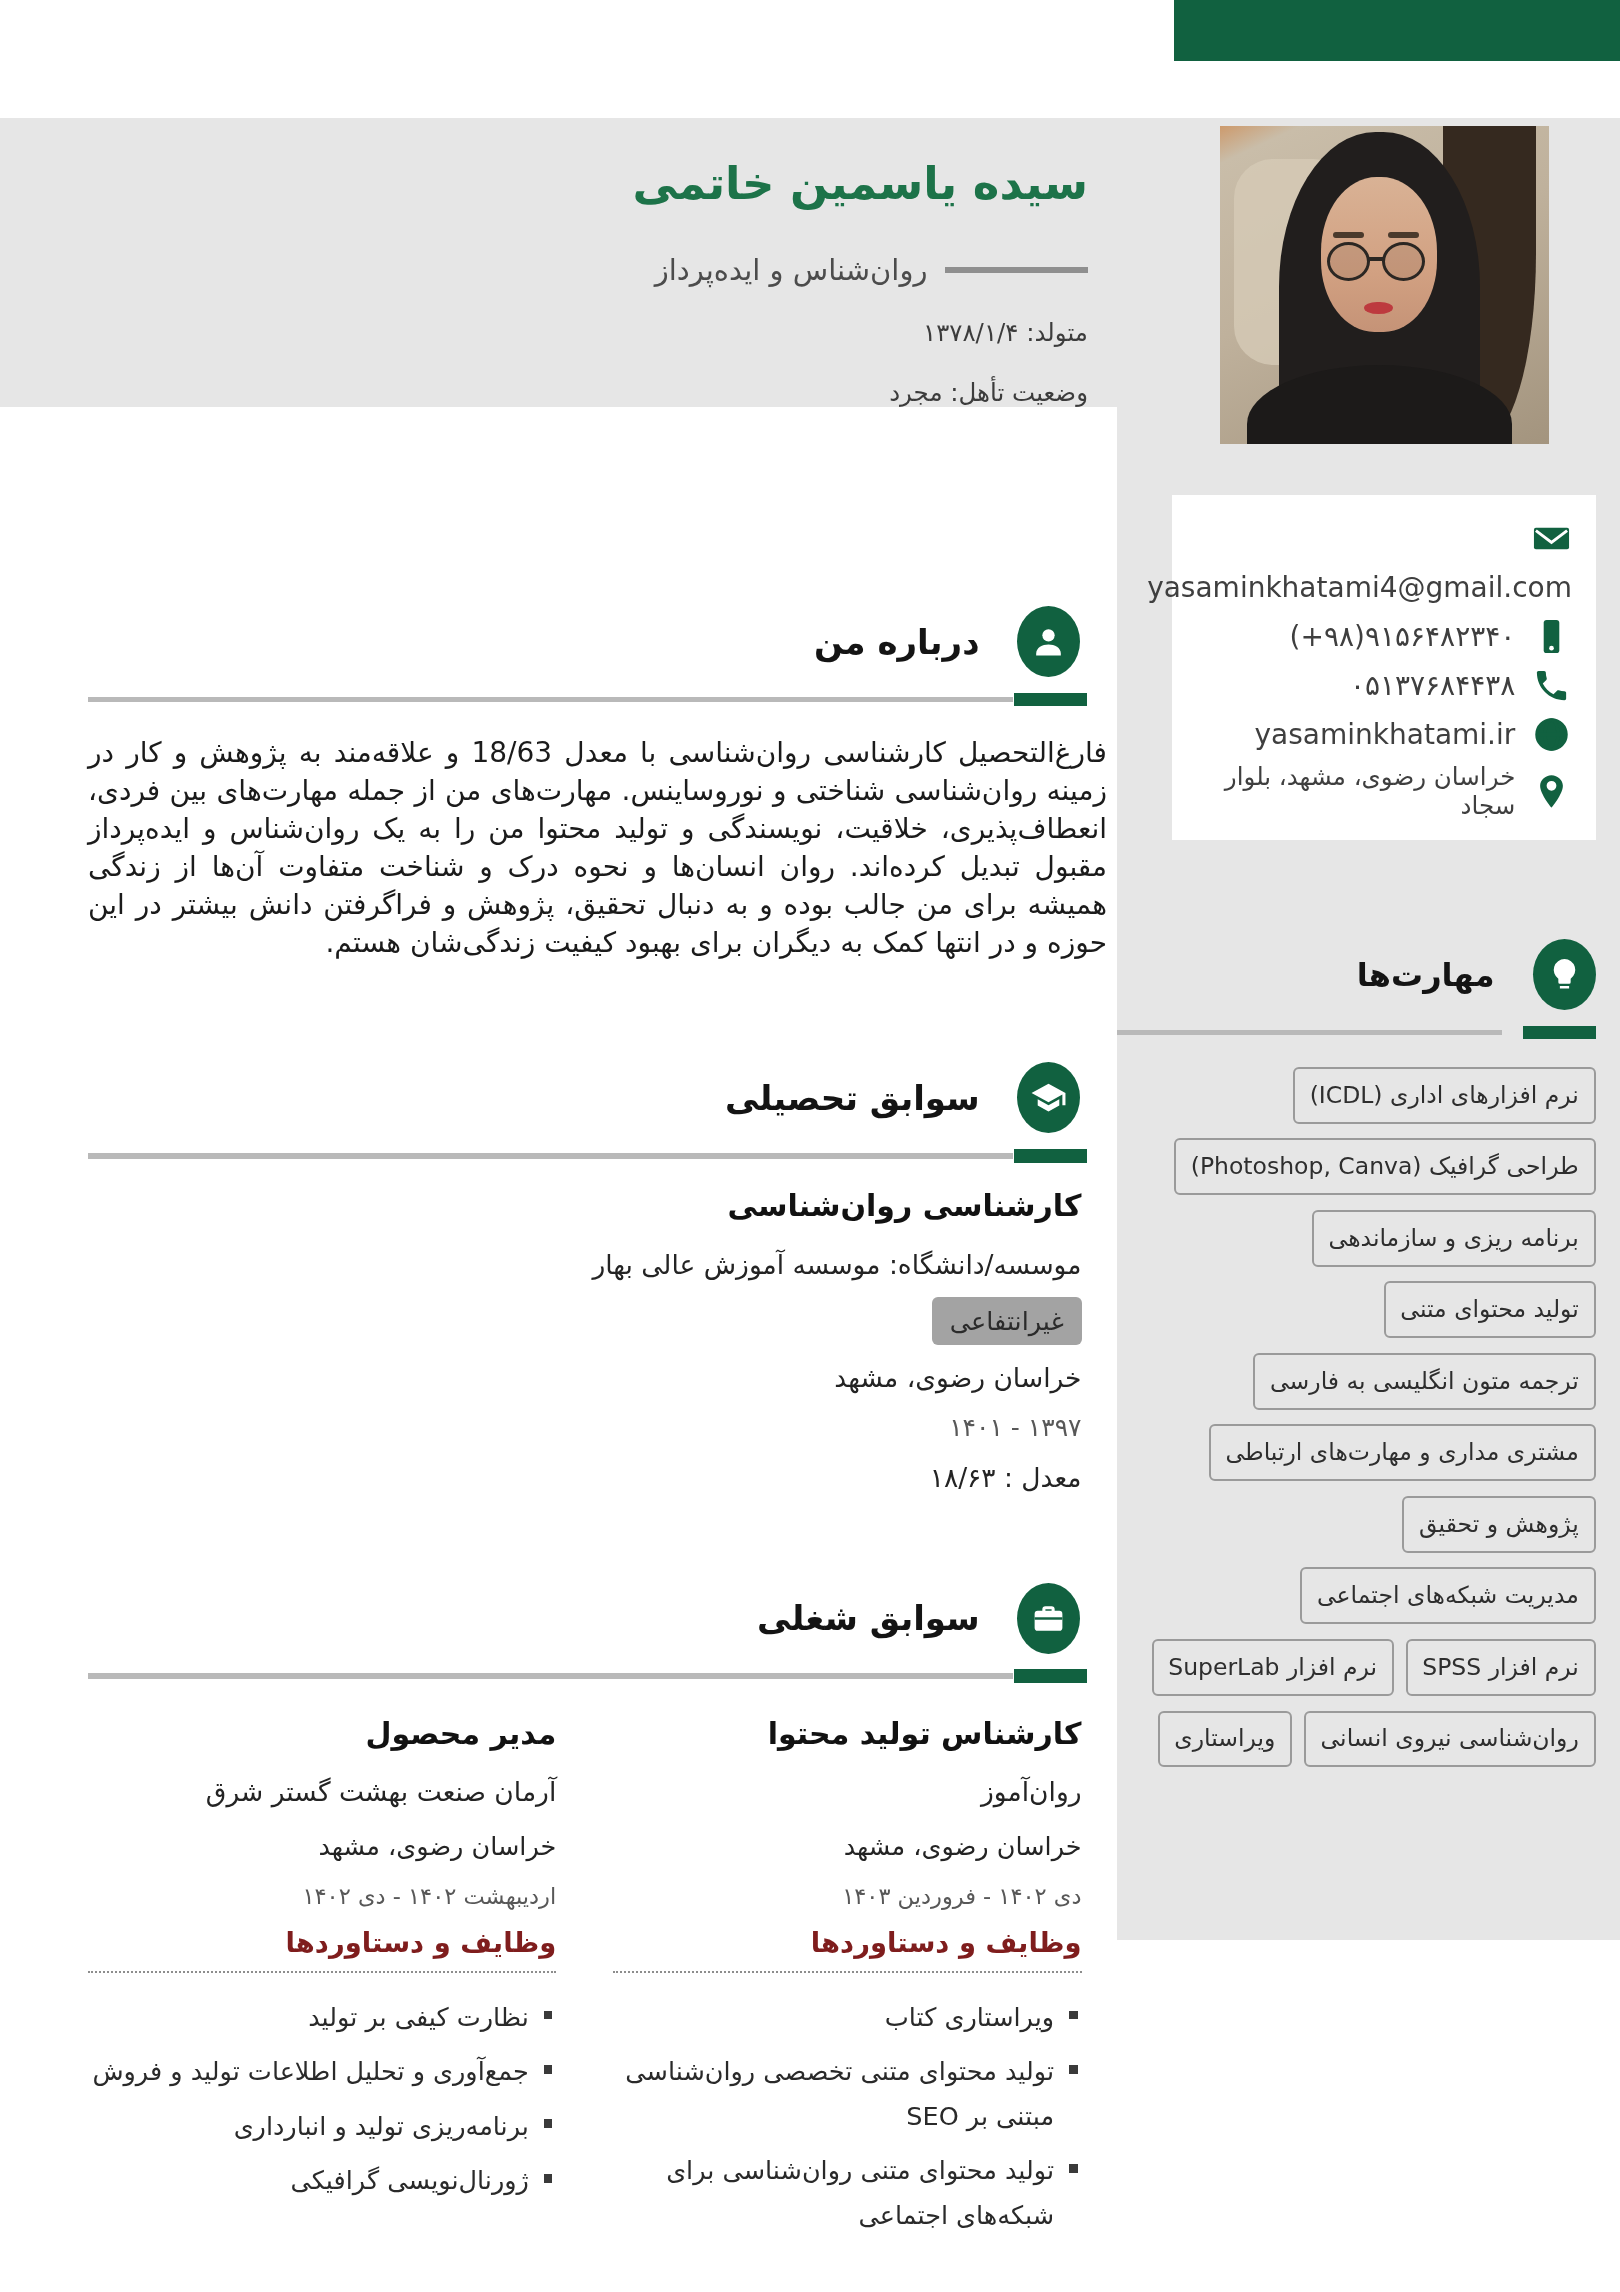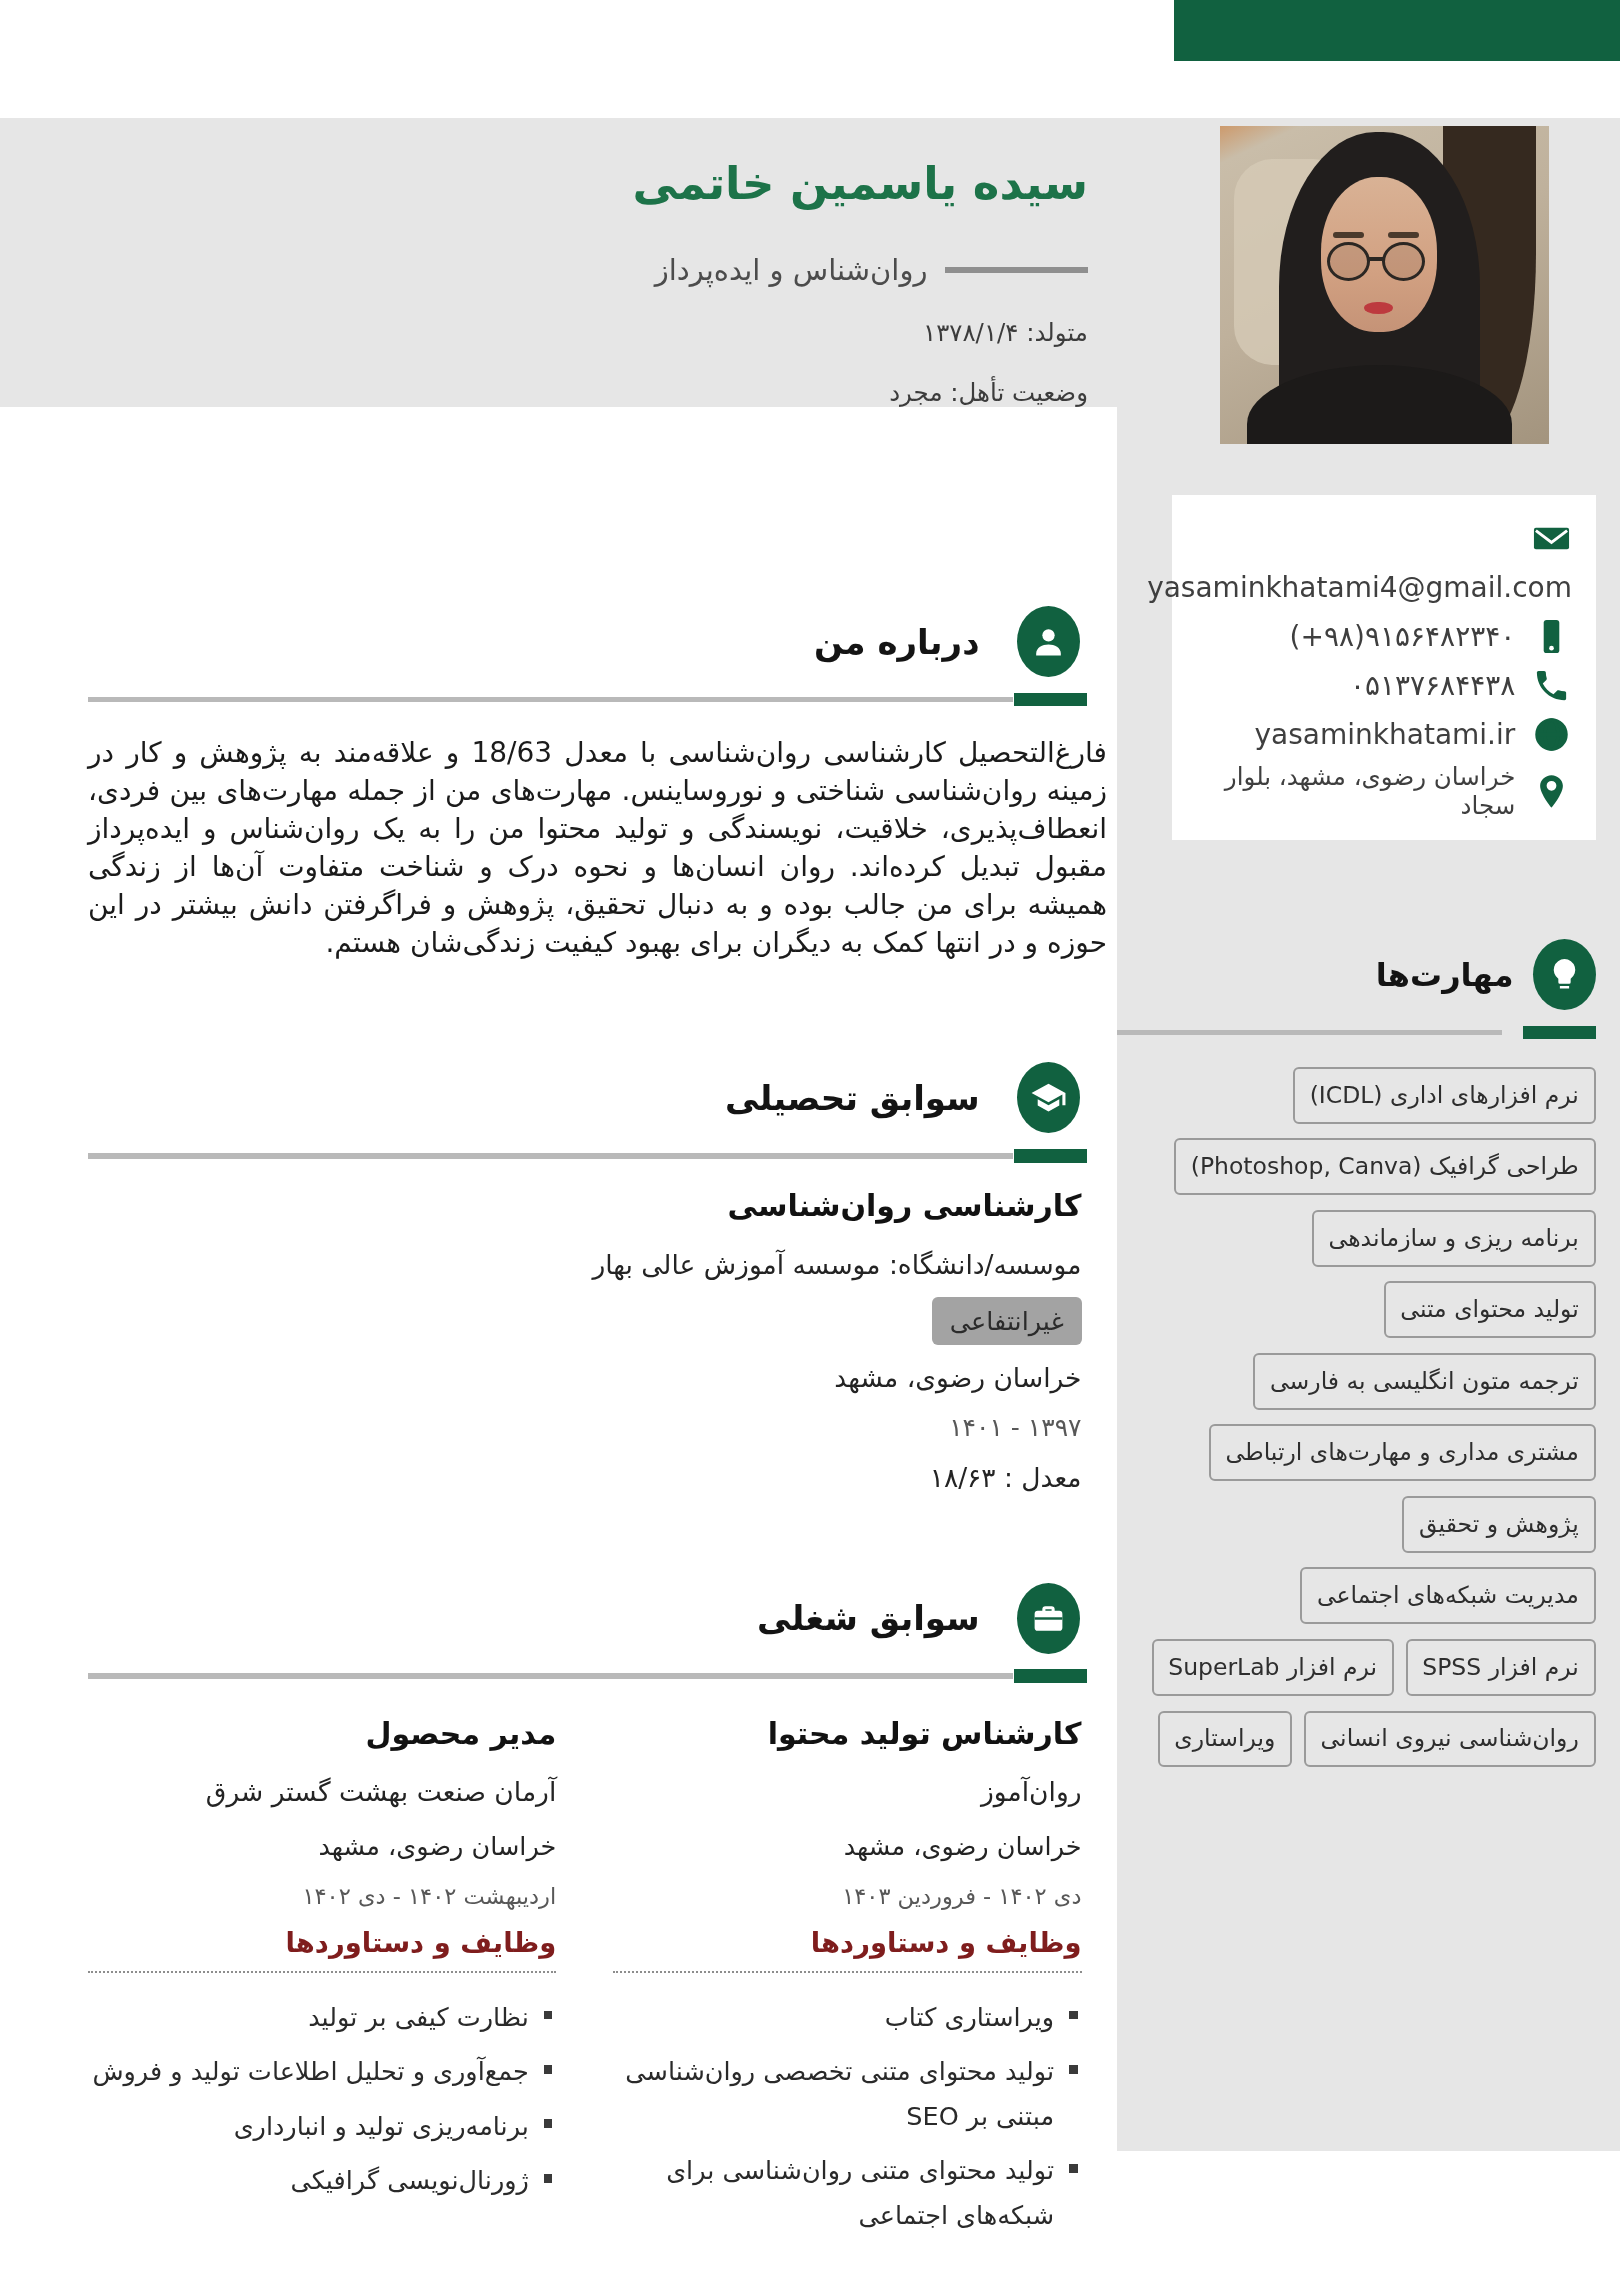--- a/index.html
+++ b/index.html
@@ -22,21 +22,21 @@
   
   #headband{position:absolute;top:118px;right:503px;left:0;height:289px;background:var(--band);
             padding:39px 29px 0 0;text-align:right;}
   .name{font-size:45px;font-weight:bold;color:var(--green-name);letter-spacing:0;}
   .subrow{display:flex;align-items:center;justify-content:flex-start;gap:17.6px;margin-top:43px;}
   .subdash{width:143px;height:6.9px;background:#8f8f8f;flex:0 0 auto;}
   .subtitle{font-size:29px;color:var(--soft);}
   .meta{font-size:24.5px;color:#3c3c3c;margin-top:31px;}
 
   
-  #sidebar{position:absolute;top:118px;right:0;width:503px;height:2033px;background:var(--band);}
+  #sidebar{position:absolute;top:118px;right:0;width:503px;height:1822px;background:var(--band);}
 
   
   #photo{position:absolute;top:7.8px;right:71px;width:329px;height:318px;overflow:hidden;
          background:linear-gradient(155deg,#cd9a6c 0%,#c9bda9 8%,#bfb19c 45%,#a3947e 100%);}
   .headrest{position:absolute;top:33px;left:13.7px;width:118px;height:206px;background:#d6cab6;border-radius:39px;opacity:.8;}
   .hairfall{position:absolute;top:0;left:223px;width:93px;height:318px;background:#35291f;border-radius:0 0 60% 40%;}
   .hijab{position:absolute;top:5.9px;left:59px;width:201px;height:323px;background:#211e1d;border-radius:48% 48% 12% 12%;}
   .face{position:absolute;top:51px;left:101px;width:116px;height:155px;background:linear-gradient(180deg,#d9b295 0%,#d2a182 60%,#c59377 100%);border-radius:48% 48% 46% 46%;}
   .lens{position:absolute;top:65px;width:43px;height:39px;border:3.9px solid #2b2723;border-radius:50%;background:rgba(120,95,75,.18);}
   .lens.r{left:5.9px;} .lens.l{left:61px;}
@@ -51,21 +51,21 @@
            padding:21.6px 23.5px 19.6px 17.6px;display:flex;flex-direction:column;justify-content:space-between;text-align:right;}
   .crow{display:flex;align-items:center;justify-content:flex-start;gap:15.7px;min-height:43px;}
   .crow.iconline{justify-content:flex-start;}
   .cicon{width:41px;height:41px;flex:0 0 auto;display:flex;align-items:center;justify-content:center;}
   .cicon svg{width:39px;height:39px;fill:var(--green);}
   .ctext{font-size:28px;color:#3f3f3f;}
   .ctext.small{font-size:24.5px;}
 
   
   #skills{position:absolute;top:821px;right:0;left:0;padding:0 24.5px 0 13.7px;}
-  .sec-head{display:flex;align-items:center;gap:19px;}
+  .sec-head{display:flex;align-items:center;gap:38px;}
   .sec-circle{width:63px;height:71px;background:var(--green);border-radius:50%;display:flex;align-items:center;justify-content:center;flex:0 0 auto;}
   .sec-circle svg{width:37px;height:37px;fill:#fff;}
   .sec-title{font-size:32px;font-weight:bold;color:#141414;}
   .sec-rule{position:relative;height:13.7px;margin-top:15.7px;}
   .sec-rule .gray{position:absolute;left:0;right:94px;top:3.9px;height:5.9px;background:#b9b9b9;}
   .sec-rule .greenblock{position:absolute;right:0;top:0;width:73px;height:13.7px;background:var(--green);}
   #skills .sec-rule{margin-right:-24.5px;margin-left:-13.7px;padding:0;}
   #skills .sec-rule .gray{right:118px;}
   #skills .sec-rule .greenblock{right:24.5px;}
   #chiplist{margin-top:27.4px;display:flex;flex-wrap:wrap;justify-content:flex-start;gap:14.7px 11.8px;}

